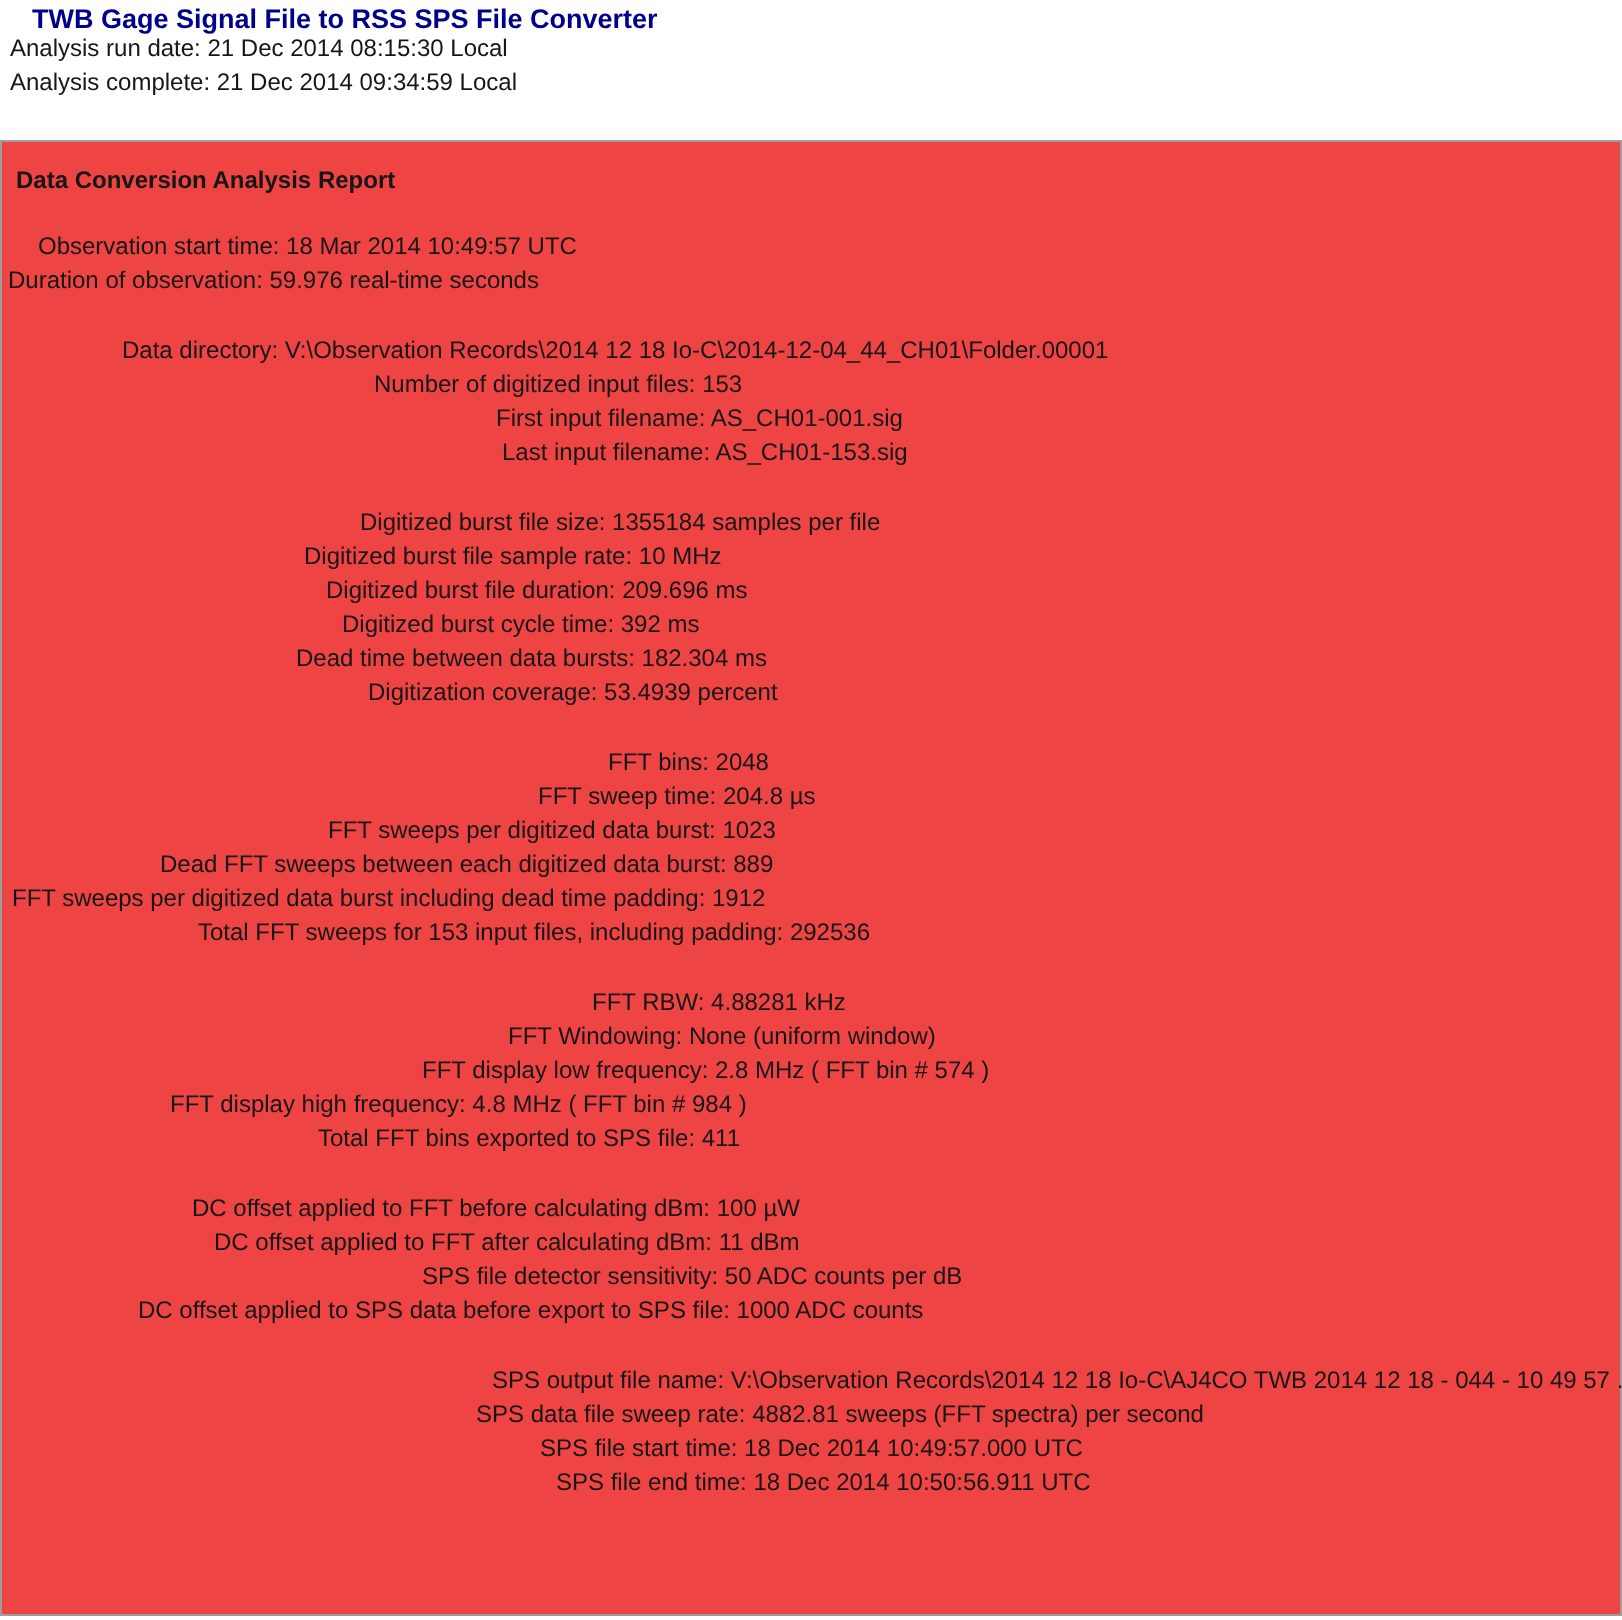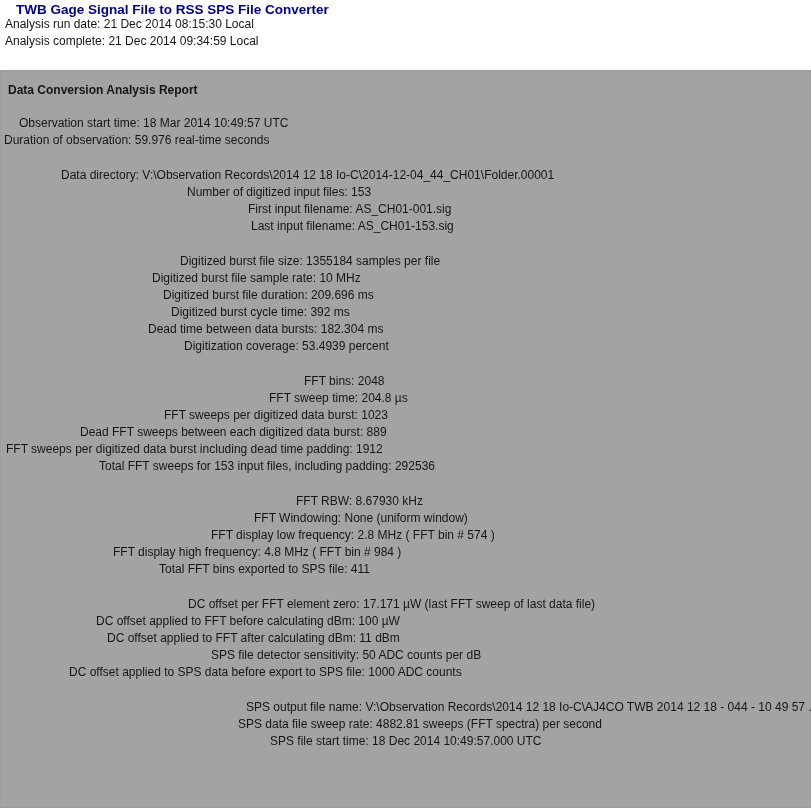--- a/index.html
+++ b/index.html
@@ -14,21 +14,21 @@
     position:absolute;left:16px;top:2px;
     font-size:13.5px;font-weight:bold;color:var(--title-color,#00008B);
     white-space:pre;
   }
   .hline{position:absolute;left:5px;white-space:pre;height:17px;line-height:17px;}
   .hline.run{top:16px;}
   .hline.complete{top:33px;}
   .report-box{
     position:absolute;left:0;top:70px;width:809px;height:736px;
     border:1px solid var(--border-color,#9d9d9d);
-    background:#a3a3a3;
+    background:#ef4444;
   }
   .report-title{
     margin:11px 0 0 7px;
     font-weight:bold;height:17px;line-height:17px;white-space:pre;
   }
   .report-body{position:relative;}
   .section{margin-top:18px;}
   .section.first{margin-top:16px;}
   .line{
     height:17px;line-height:17px;white-space:pre;
@@ -66,33 +66,33 @@
         </div>
         <div class="section">
           <div class="line" style="margin-left: 303px;">FFT bins: 2048</div>
           <div class="line" style="margin-left: 268px;">FFT sweep time: 204.8 µs</div>
           <div class="line" style="margin-left: 163px;">FFT sweeps per digitized data burst: 1023</div>
           <div class="line" style="margin-left: 79px;">Dead FFT sweeps between each digitized data burst: 889</div>
           <div class="line" style="margin-left: 5px;">FFT sweeps per digitized data burst including dead time padding: 1912</div>
           <div class="line" style="margin-left: 98px;">Total FFT sweeps for 153 input files, including padding: 292536</div>
         </div>
         <div class="section">
-          <div class="line" style="margin-left: 295px;">FFT RBW: 8.67930 kHz</div>
+          <div class="line" style="margin-left: 295px;">FFT RBW: 4.88281 kHz</div>
           <div class="line" style="margin-left: 253px;">FFT Windowing: None (uniform window)</div>
           <div class="line" style="margin-left: 210px;">FFT display low frequency: 2.8 MHz ( FFT bin # 574 )</div>
-          <div class="line" style="margin-left: 112px;">FFT display high frequency: 4.8 MHz ( FFT bin # 984 )</div>
+          <div class="line" style="margin-left: 84px;">FFT display high frequency: 4.8 MHz ( FFT bin # 984 )</div>
           <div class="line" style="margin-left: 158px;">Total FFT bins exported to SPS file: 411</div>
         </div>
         <div class="section">
-          <div class="line" style="margin-left: 187px;">DC offset per FFT element zero: 17.171 µW (last FFT sweep of last data file)</div>
           <div class="line" style="margin-left: 95px;">DC offset applied to FFT before calculating dBm: 100 µW</div>
           <div class="line" style="margin-left: 106px;">DC offset applied to FFT after calculating dBm: 11 dBm</div>
           <div class="line" style="margin-left: 210px;">SPS file detector sensitivity: 50 ADC counts per dB</div>
           <div class="line" style="margin-left: 68px;">DC offset applied to SPS data before export to SPS file: 1000 ADC counts</div>
         </div>
         <div class="section">
           <div class="line" style="margin-left: 245px;">SPS output file name: V:\Observation Records\2014 12 18 Io-C\AJ4CO TWB 2014 12 18 - 044 - 10 49 57 .sps</div>
           <div class="line" style="margin-left: 237px;">SPS data file sweep rate: 4882.81 sweeps (FFT spectra) per second</div>
           <div class="line" style="margin-left: 269px;">SPS file start time: 18 Dec 2014 10:49:57.000 UTC</div>
+          <div class="line" style="margin-left: 277px;">SPS file end time: 18 Dec 2014 10:50:56.911 UTC</div>
         </div>
       </div>
   </div>
 </div>
 
 </body></html>

